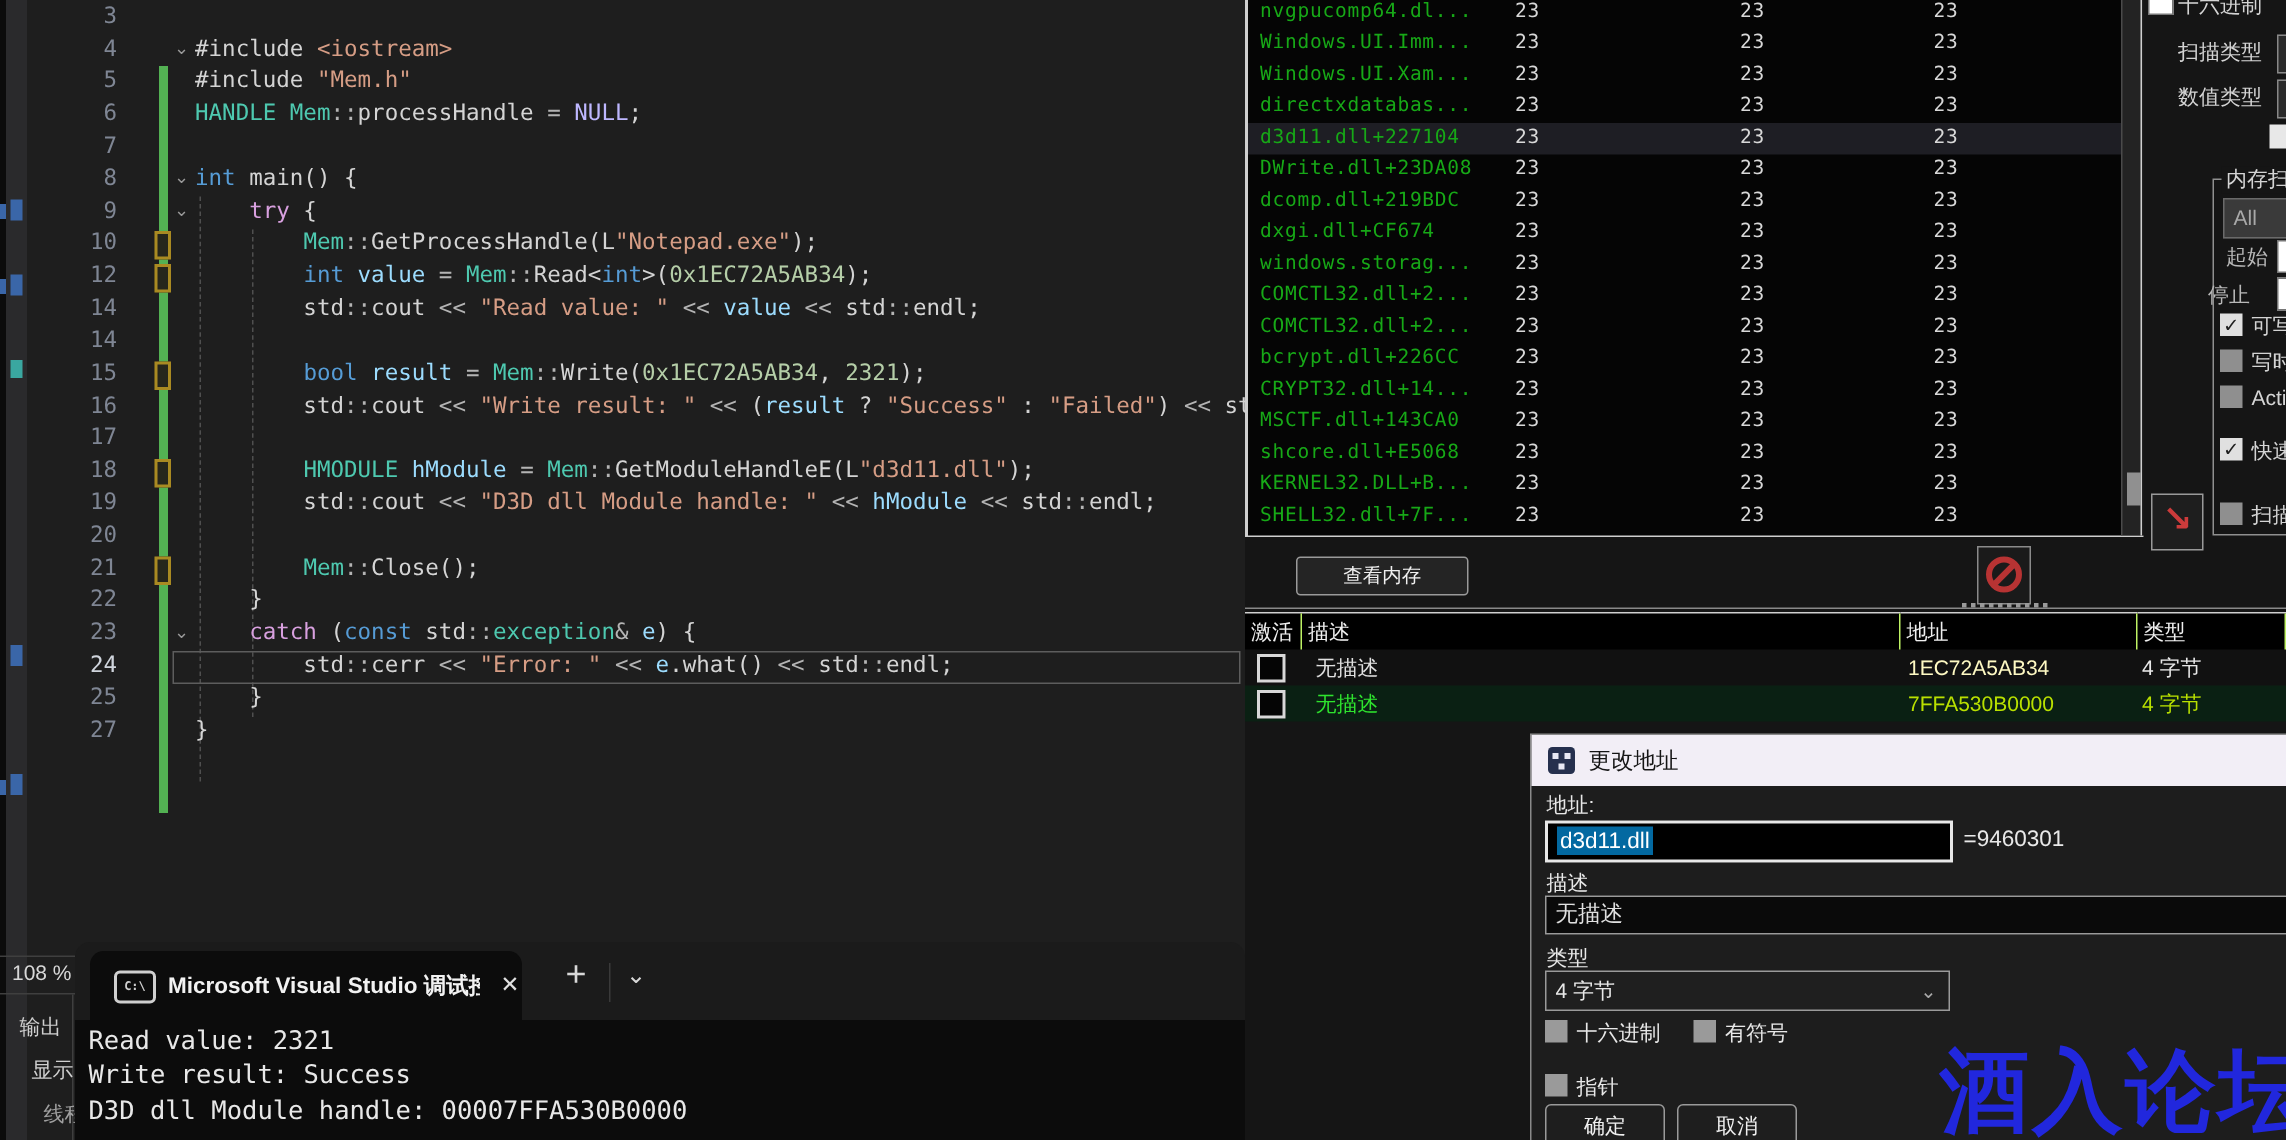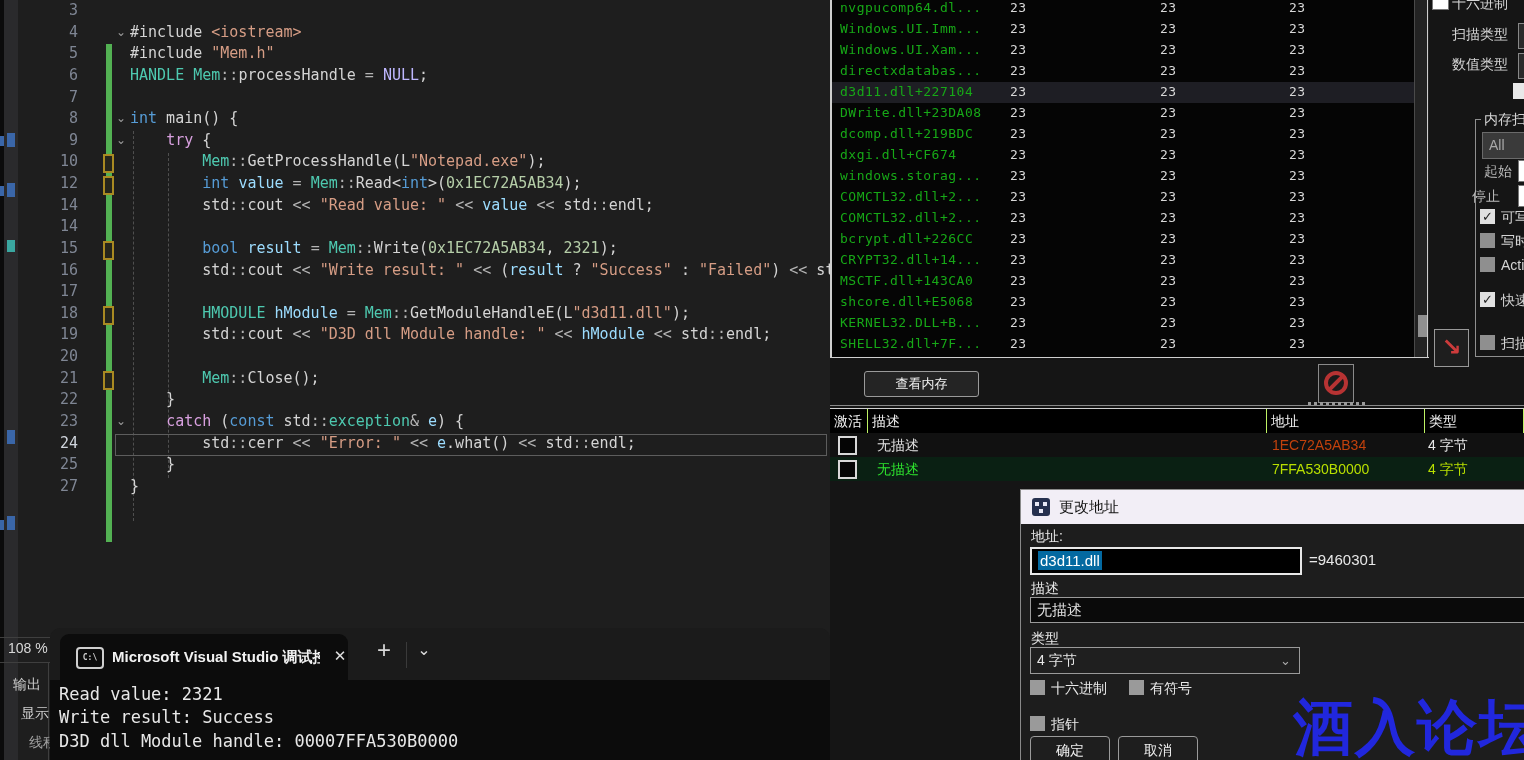--- a/index.html
+++ b/index.html
@@ -388,21 +388,21 @@
       <div id="addr-headers">
           <div class="th" style="left: 0px; width: 37px;"><span>激活</span></div>
           <div class="th" style="left: 38px; width: 398px;"><span>描述</span></div>
           <div class="th" style="left: 437px; width: 157px;"><span>地址</span></div>
           <div class="th" style="left: 595px; width: 98px;"><span>类型</span></div>
         </div>
       <div id="addr-rows">
           <div class="tr" style="top: 25px; background: rgb(17, 17, 17);">
             <div class="cb"></div>
             <span class="c-desc" style="color: rgb(224, 224, 224);">无描述</span>
-            <span class="c-addr" style="color: #c2410c; text-align: center;">1EC72A5AB34</span>
+            <span class="c-addr" style="color: #fef9c3; text-align: center;">1EC72A5AB34</span>
             <span class="c-type" style="color: rgb(232, 232, 232);">4 字节</span>
           </div>
           <div class="tr" style="top: 49px; background: rgb(10, 32, 19);">
             <div class="cb"></div>
             <span class="c-desc" style="color: rgb(46, 227, 46);">无描述</span>
             <span class="c-addr" style="color: rgb(185, 224, 0);">7FFA530B0000</span>
             <span class="c-type" style="color: rgb(185, 224, 0);">4 字节</span>
           </div>
         </div>
     </div>

